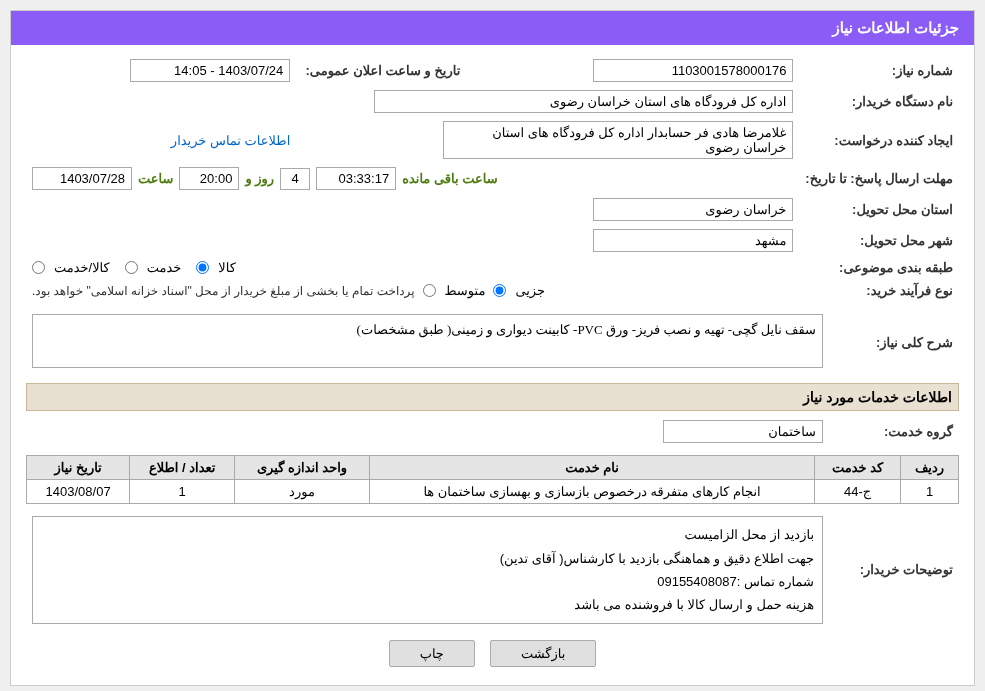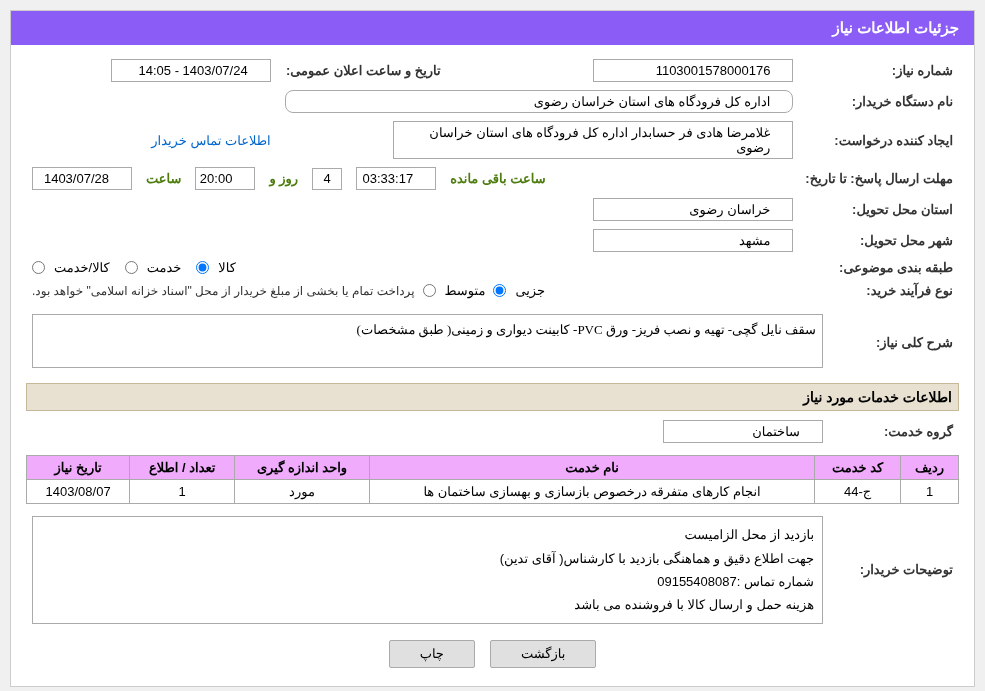--- a/index.html
+++ b/index.html
@@ -45,21 +45,21 @@
       white-space: nowrap;
       text-align: right;
       width: 130px;
     }
     .value-cell {
       text-align: right;
     }
     .input-box {
       border: 1px solid #aaa;
       background: #fff;
-      padding: 3px 22px;
+      padding: 3px 6px;
       min-height: 22px;
       display: inline-block;
     }
     .input-medium {
       width: 220px;
     }
     .link-blue {
       color: #0066cc;
       text-decoration: none;
       cursor: pointer;
@@ -91,21 +91,21 @@
       width: 100%;
       border-collapse: collapse;
       margin-top: 5px;
     }
     .data-table th, .data-table td {
       border: 1px solid #aaa;
       padding: 4px 8px;
       text-align: center;
     }
     .data-table th {
-      background: #f0abfc;
+      background: #e5e5e5;
       font-weight: bold;
     }
     .data-table td {
       background: #fff;
     }
     .notes-box {
       border: 1px solid #aaa;
       padding: 6px 8px;
       background: #fff;
       min-height: 80px;
@@ -115,21 +115,21 @@
     .button-row {
       display: flex;
       justify-content: center;
       gap: 15px;
       margin-top: 12px;
       margin-bottom: 8px;
     }
     .btn {
       padding: 5px 30px;
       font-size: 13px;
-      font-family: Liberation Serif, serif;
+      font-family: Liberation Sans, sans-serif;
       cursor: pointer;
       border: 1px solid #aaa;
       border-radius: 2px;
     }
     .btn-print {
       background: #e0e0e0;
     }
     .btn-back {
       background: #e0e0e0;
     }
@@ -152,21 +152,21 @@
       border: 1px solid #aaa;
       background: #fff;
       padding: 2px 4px;
       min-height: 22px;
       display: inline-block;
       text-align: center;
     }
     .time-row {
       display: flex;
       align-items: center;
-      gap: 14px;
+      gap: 6px;
       flex-direction: row-reverse;
     }
     .card-inner {
       position: relative;
     }
   </style>
 </head>
 <body>
 
 <div class="page-wrapper">
@@ -191,30 +191,30 @@
           <td class="value-cell">
             <span class="input-box" style="width:160px;">1403/07/24 - 14:05</span>
           </td>
         </tr>
 
         <tr>
           <td class="label-cell">
             <span>نام دستگاه خریدار:</span>
           </td>
           <td colspan="3" class="value-cell">
-            <span class="input-box" style="width:508px;border-radius:8px;">اداره کل فرودگاه های استان خراسان رضوی</span>
+            <span class="input-box" style="width:419px;">اداره کل فرودگاه های استان خراسان رضوی</span>
           </td>
         </tr>
 
         <tr>
           <td class="label-cell">
             <span>ایجاد کننده درخواست:</span>
           </td>
           <td colspan="2" class="value-cell">
-            <span class="input-box" style="width:400px;">غلامرضا هادی فر حسابدار اداره کل فرودگاه های استان خراسان رضوی</span>
+            <span class="input-box" style="width:350px;">غلامرضا هادی فر حسابدار اداره کل فرودگاه های استان خراسان رضوی</span>
           </td>
           <td class="value-cell" style="text-align:right;">
             <a class="link-blue">اطلاعات تماس خریدار</a>
           </td>
         </tr>
 
         <tr>
           <td class="label-cell">
             <span>مهلت ارسال پاسخ: تا تاریخ:</span>
           </td>

